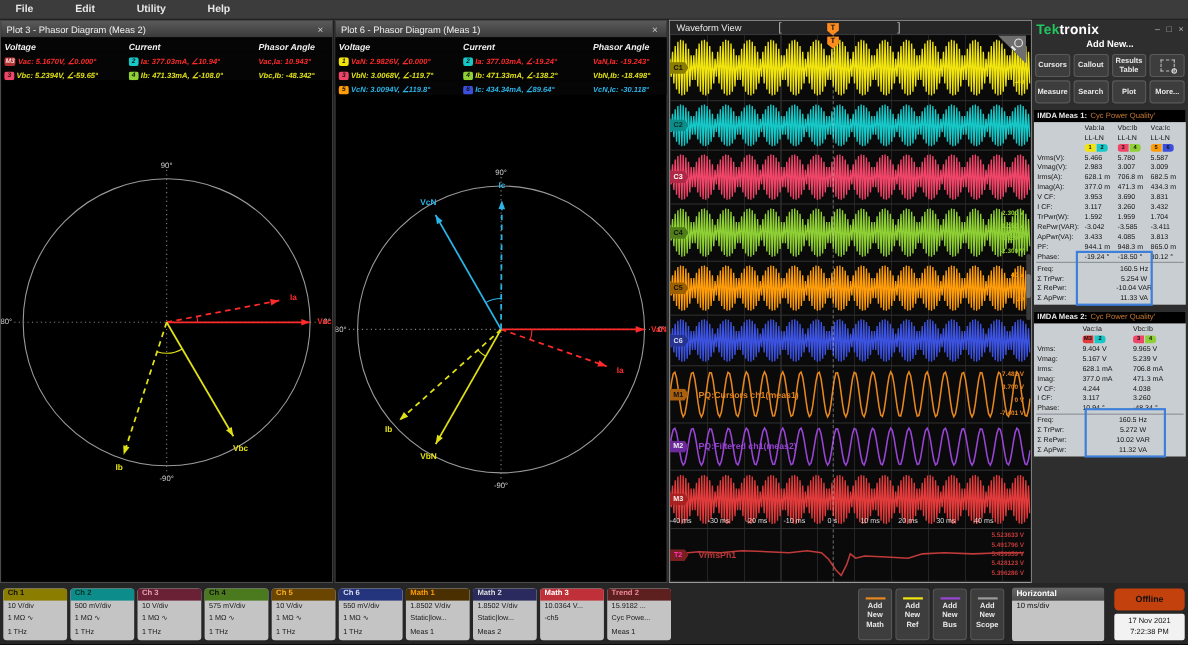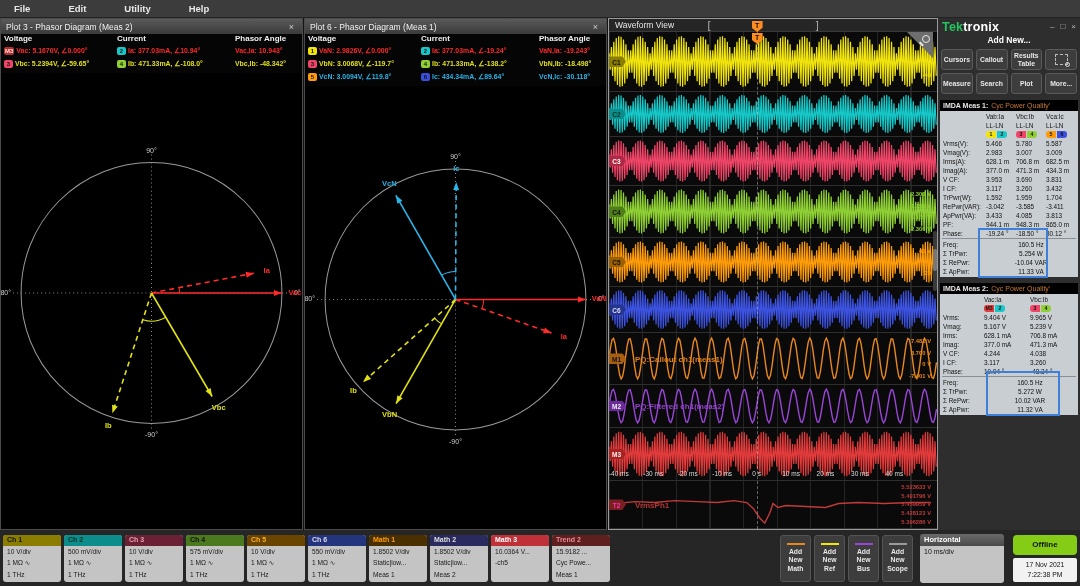--- a/index.html
+++ b/index.html
@@ -7,21 +7,21 @@
   .screen{position:relative;width:1080px;height:586px;background:#1a1a1a;overflow:hidden;}
   
   .menubar{height:18px;background:#3c3c3c;display:flex;align-items:center;padding-left:14px;gap:38px;border-bottom:1px solid #222;}
   .menubar span{font-size:9.5px;font-weight:bold;color:#e8e8e8;cursor:default;}
   
   .main{position:absolute;top:18px;left:0;right:0;bottom:56px;display:flex;background:#141414;}
   .plot-panel{width:303px;background:#000;border:1px solid #4a4a4a;margin-right:1px;display:flex;flex-direction:column;}
   .ph-header{height:15px;background:linear-gradient(#5a5a5a,#3a3a3a);display:flex;align-items:center;padding:0 5px;}
   .ph-title{flex:1;font-size:8.5px;color:#f0f0f0;}
   .ph-close{font-size:9px;color:#ccc;padding:0 3px;cursor:default;}
-  .pt-row{display:flex;align-items:flex-start;height:13px;background:#050505;}
+  .pt-row{display:flex;align-items:flex-end;height:13px;background:#050505;font-style:italic;}
   .pt-head{height:13px;}
   .pt-head .pt-cell{font-size:8px;font-weight:bold;color:#f0f0f0;}
   .pt-cell{display:flex;align-items:center;gap:2px;overflow:hidden;white-space:nowrap;}
   .pt-cell.c0{width:116px;padding-left:3px;}
   .pt-cell.c1{width:118px;}
   .pt-cell.c2{flex:1;justify-content:flex-start;}
   .pt-cell .val{font-size:6.9px;font-weight:bold;}
   .badge{display:inline-block;min-width:9px;padding:0 1px;height:8px;line-height:8px;border-radius:2px;font-size:6px;font-weight:bold;text-align:center;}
   .phasor-svg{flex:1;width:100%;}
   
@@ -75,21 +75,21 @@
   .chbadge{width:58px;height:47px;border-radius:3px;overflow:hidden;flex:0 0 auto;background:#c4c4c4;}
   .chbadge .strip{height:11px;font-size:7px;font-weight:bold;padding:1px 4px 0;}
   .chbadge .bodyln{font-size:6.6px;color:#1a1a1a;line-height:11.5px;padding:0 4px;white-space:nowrap;overflow:hidden;}
   .bspacer{flex:1;}
   .addbtn{width:31px;height:47px;background:#3d3d3d;border:1px solid #555;border-radius:3px;color:#e8e8e8;font-size:6.8px;font-weight:bold;text-align:center;display:flex;flex-direction:column;justify-content:center;line-height:8.5px;flex:0 0 auto;}
   .addbtn .accent{height:2px;width:18px;margin:0 auto 3px;}
   .horiz{width:84px;height:49px;border-radius:3px;overflow:hidden;flex:0 0 auto;margin-left:4px;}
   .horiz-title{background:linear-gradient(#6a6a6a,#4a4a4a);color:#fff;font-size:7.5px;font-weight:bold;height:12px;padding:1px 4px 0;}
   .horiz-body{background:#c4c4c4;height:37px;font-size:7px;color:#111;padding:2px 4px;}
   .rightstack{display:flex;flex-direction:column;gap:3px;margin-left:6px;flex:0 0 auto;}
-  .offline{width:64px;height:20px;background:#84cc16;border-radius:4px;font-size:8px;font-weight:bold;color:#111;text-align:center;line-height:20px;}
+  .offline{width:64px;height:20px;background:#c2410c;border-radius:4px;font-size:8px;font-weight:bold;color:#111;text-align:center;line-height:20px;}
   .datetime{width:64px;background:#f2f2f2;border-radius:2px;text-align:center;font-size:6.8px;color:#111;line-height:10px;padding:2px 0;}
 </style>
 </head>
 <body>
 
 <div class="screen">
 
   <div class="menubar" id="menubar">
       <span>File</span>
       <span>Edit</span>
@@ -315,21 +315,21 @@
             <svg viewBox="0 0 326 46" preserveAspectRatio="none">
               <path d="M0 23.0 L0.0 16.7 L1.2 29.3 L2.4 11.8 L3.6 34.2 L4.8 7.6 L6.0 38.4 L7.2 4.6 L8.4 41.4 L9.6 3.3 L10.8 42.7 L12.0 3.7 L13.2 42.3 L14.4 5.9 L15.6 40.1 L16.8 9.6 L18.0 36.4 L19.2 14.2 L20.4 31.8 L21.6 14.2 L22.8 31.8 L24.0 9.6 L25.2 36.4 L26.4 5.9 L27.6 40.1 L28.8 3.7 L30.0 42.3 L31.2 3.3 L32.4 42.7 L33.6 4.6 L34.8 41.4 L36.0 7.6 L37.2 38.4 L38.4 11.8 L39.6 34.2 L40.8 16.7 L42.0 29.3 L43.2 11.8 L44.4 34.2 L45.6 7.6 L46.8 38.4 L48.0 4.6 L49.2 41.4 L50.4 3.3 L51.6 42.7 L52.8 3.7 L54.0 42.3 L55.2 5.9 L56.4 40.1 L57.6 9.6 L58.8 36.4 L60.0 14.2 L61.2 31.8 L62.4 14.2 L63.6 31.8 L64.8 9.6 L66.0 36.4 L67.2 5.9 L68.4 40.1 L69.6 3.7 L70.8 42.3 L72.0 3.3 L73.2 42.7 L74.4 4.6 L75.6 41.4 L76.8 7.6 L78.0 38.4 L79.2 11.8 L80.4 34.2 L81.6 16.7 L82.8 29.3 L84.0 11.8 L85.2 34.2 L86.4 7.6 L87.6 38.4 L88.8 4.6 L90.0 41.4 L91.2 3.3 L92.4 42.7 L93.6 3.7 L94.8 42.3 L96.0 5.9 L97.2 40.1 L98.4 9.6 L99.6 36.4 L100.8 14.2 L102.0 31.8 L103.2 14.2 L104.4 31.8 L105.6 9.6 L106.8 36.4 L108.0 5.9 L109.2 40.1 L110.4 3.7 L111.6 42.3 L112.8 3.3 L114.0 42.7 L115.2 4.6 L116.4 41.4 L117.6 7.6 L118.8 38.4 L120.0 11.8 L121.2 34.2 L122.4 16.7 L123.6 29.3 L124.8 11.8 L126.0 34.2 L127.2 7.6 L128.4 38.4 L129.6 4.6 L130.8 41.4 L132.0 3.3 L133.2 42.7 L134.4 3.7 L135.6 42.3 L136.8 5.9 L138.0 40.1 L139.2 9.6 L140.4 36.4 L141.6 14.2 L142.8 31.8 L144.0 14.2 L145.2 31.8 L146.4 9.6 L147.6 36.4 L148.8 5.9 L150.0 40.1 L151.2 3.7 L152.4 42.3 L153.6 3.3 L154.8 42.7 L156.0 4.6 L157.2 41.4 L158.4 7.6 L159.6 38.4 L160.8 11.8 L162.0 34.2 L163.2 16.7 L164.4 29.3 L165.6 11.8 L166.8 34.2 L168.0 7.6 L169.2 38.4 L170.4 4.6 L171.6 41.4 L172.8 3.3 L174.0 42.7 L175.2 3.7 L176.4 42.3 L177.6 5.9 L178.8 40.1 L180.0 9.6 L181.2 36.4 L182.4 14.2 L183.6 31.8 L184.8 14.2 L186.0 31.8 L187.2 9.6 L188.4 36.4 L189.6 5.9 L190.8 40.1 L192.0 3.7 L193.2 42.3 L194.4 3.3 L195.6 42.7 L196.8 4.6 L198.0 41.4 L199.2 7.6 L200.4 38.4 L201.6 11.8 L202.8 34.2 L204.0 16.7 L205.2 29.3 L206.4 11.8 L207.6 34.2 L208.8 7.6 L210.0 38.4 L211.2 4.6 L212.4 41.4 L213.6 3.3 L214.8 42.7 L216.0 3.7 L217.2 42.3 L218.4 5.9 L219.6 40.1 L220.8 9.6 L222.0 36.4 L223.2 14.2 L224.4 31.8 L225.6 14.2 L226.8 31.8 L228.0 9.6 L229.2 36.4 L230.4 5.9 L231.6 40.1 L232.8 3.7 L234.0 42.3 L235.2 3.3 L236.4 42.7 L237.6 4.6 L238.8 41.4 L240.0 7.6 L241.2 38.4 L242.4 11.8 L243.6 34.2 L244.8 16.7 L246.0 29.3 L247.2 11.8 L248.4 34.2 L249.6 7.6 L250.8 38.4 L252.0 4.6 L253.2 41.4 L254.4 3.3 L255.6 42.7 L256.8 3.7 L258.0 42.3 L259.2 5.9 L260.4 40.1 L261.6 9.6 L262.8 36.4 L264.0 14.2 L265.2 31.8 L266.4 14.2 L267.6 31.8 L268.8 9.6 L270.0 36.4 L271.2 5.9 L272.4 40.1 L273.6 3.7 L274.8 42.3 L276.0 3.3 L277.2 42.7 L278.4 4.6 L279.6 41.4 L280.8 7.6 L282.0 38.4 L283.2 11.8 L284.4 34.2 L285.6 16.7 L286.8 29.3 L288.0 11.8 L289.2 34.2 L290.4 7.6 L291.6 38.4 L292.8 4.6 L294.0 41.4 L295.2 3.3 L296.4 42.7 L297.6 3.7 L298.8 42.3 L300.0 5.9 L301.2 40.1 L302.4 9.6 L303.6 36.4 L304.8 14.2 L306.0 31.8 L307.2 14.2 L308.4 31.8 L309.6 9.6 L310.8 36.4 L312.0 5.9 L313.2 40.1 L314.4 3.7 L315.6 42.3 L316.8 3.3 L318.0 42.7 L319.2 4.6 L320.4 41.4 L321.6 7.6 L322.8 38.4 L324.0 11.8 L325.2 34.2" stroke="#3c52e0" fill="none" stroke-width="1.2"></path>
             </svg>
             <div class="chtag" style="background: rgb(36, 52, 143); color: rgb(221, 221, 238);">C6</div>
           </div>
           <div class="band" style="flex: 0 0 52px;">
             <svg viewBox="0 0 326 52" preserveAspectRatio="none">
               <path d="M0 26.0 L0.0 26.0 L1.5 14.6 L3.0 7.0 L4.5 5.5 L6.0 10.7 L7.5 20.8 L9.0 32.7 L10.5 42.4 L12.0 46.7 L13.5 44.3 L15.0 36.0 L16.5 24.4 L18.0 13.3 L19.5 6.4 L21.0 5.8 L22.5 11.8 L24.0 22.4 L25.5 34.2 L27.0 43.3 L28.5 46.8 L30.0 43.5 L31.5 34.6 L33.0 22.8 L34.5 12.1 L36.0 5.9 L37.5 6.2 L39.0 13.0 L40.5 24.0 L42.0 35.6 L43.5 44.1 L45.0 46.8 L46.5 42.6 L48.0 33.1 L49.5 21.2 L51.0 10.9 L52.5 5.5 L54.0 6.8 L55.5 14.3 L57.0 25.6 L58.5 37.0 L60.0 44.9 L61.5 46.6 L63.0 41.6 L64.5 31.5 L66.0 19.7 L67.5 9.9 L69.0 5.3 L70.5 7.5 L72.0 15.7 L73.5 27.2 L75.0 38.4 L76.5 45.5 L78.0 46.3 L79.5 40.5 L81.0 30.0 L82.5 18.2 L84.0 8.9 L85.5 5.2 L87.0 8.3 L88.5 17.1 L90.0 28.8 L91.5 39.6 L93.0 46.0 L94.5 45.9 L96.0 39.3 L97.5 28.4 L99.0 16.7 L100.5 8.1 L102.0 5.2 L103.5 9.1 L105.0 18.6 L106.5 30.4 L108.0 40.8 L109.5 46.4 L111.0 45.3 L112.5 38.0 L114.0 26.8 L115.5 15.3 L117.0 7.3 L118.5 5.4 L120.0 10.1 L121.5 20.1 L123.0 31.9 L124.5 41.9 L126.0 46.6 L127.5 44.7 L129.0 36.7 L130.5 25.2 L132.0 14.0 L133.5 6.7 L135.0 5.6 L136.5 11.2 L138.0 21.6 L139.5 33.4 L141.0 42.9 L142.5 46.8 L144.0 43.9 L145.5 35.3 L147.0 23.6 L148.5 12.7 L150.0 6.1 L151.5 6.0 L153.0 12.4 L154.5 23.2 L156.0 34.9 L157.5 43.7 L159.0 46.8 L160.5 43.1 L162.0 33.8 L163.5 22.0 L165.0 11.5 L166.5 5.7 L168.0 6.5 L169.5 13.6 L171.0 24.8 L172.5 36.3 L174.0 44.5 L175.5 46.7 L177.0 42.1 L178.5 32.3 L180.0 20.5 L181.5 10.4 L183.0 5.4 L184.5 7.1 L186.0 15.0 L187.5 26.4 L189.0 37.7 L190.5 45.2 L192.0 46.5 L193.5 41.1 L195.0 30.8 L196.5 18.9 L198.0 9.4 L199.5 5.2 L201.0 7.9 L202.5 16.4 L204.0 28.0 L205.5 39.0 L207.0 45.8 L208.5 46.1 L210.0 39.9 L211.5 29.2 L213.0 17.4 L214.5 8.5 L216.0 5.2 L217.5 8.7 L219.0 17.8 L220.5 29.6 L222.0 40.2 L223.5 46.2 L225.0 45.6 L226.5 38.7 L228.0 27.6 L229.5 16.0 L231.0 7.7 L232.5 5.3 L234.0 9.6 L235.5 19.3 L237.0 31.2 L238.5 41.3 L240.0 46.5 L241.5 45.0 L243.0 37.4 L244.5 26.0 L246.0 14.6 L247.5 7.0 L249.0 5.5 L250.5 10.7 L252.0 20.8 L253.5 32.7 L255.0 42.4 L256.5 46.7 L258.0 44.3 L259.5 36.0 L261.0 24.4 L262.5 13.3 L264.0 6.4 L265.5 5.8 L267.0 11.8 L268.5 22.4 L270.0 34.2 L271.5 43.3 L273.0 46.8 L274.5 43.5 L276.0 34.6 L277.5 22.8 L279.0 12.1 L280.5 5.9 L282.0 6.2 L283.5 13.0 L285.0 24.0 L286.5 35.6 L288.0 44.1 L289.5 46.8 L291.0 42.6 L292.5 33.1 L294.0 21.2 L295.5 10.9 L297.0 5.5 L298.5 6.8 L300.0 14.3 L301.5 25.6 L303.0 37.0 L304.5 44.9 L306.0 46.6 L307.5 41.6 L309.0 31.5 L310.5 19.7 L312.0 9.9 L313.5 5.3 L315.0 7.5 L316.5 15.7 L318.0 27.2 L319.5 38.4 L321.0 45.5 L322.5 46.3 L324.0 40.5 L325.5 30.0" stroke="#e8871e" fill="none" stroke-width="1.4"></path>
             </svg>
             <div class="chtag" style="background: rgb(168, 95, 16); color: rgb(17, 17, 17);">M1</div>
-            <div class="wlabel" style="color: rgb(232, 135, 30);">PQ:Callout ch1(meas1)</div>
+            <div class="wlabel" style="color: rgb(232, 135, 30);">PQ:Cursors ch1(meas1)</div>
             <div class="scales">
               <span style="color: rgb(232, 135, 30);">7.481 V</span>
               <span style="color: rgb(232, 135, 30);">3.700 V</span>
               <span style="color: rgb(232, 135, 30);">0 V</span>
               <span style="color: rgb(232, 135, 30);">-7.401 V</span>
             </div>
           </div>
           <div class="band" style="flex: 0 0 43px;">
             <svg viewBox="0 0 326 43" preserveAspectRatio="none">
               <path d="M0 21.5 L0.0 21.5 L1.5 12.1 L3.0 5.8 L4.5 4.5 L6.0 8.8 L7.5 17.2 L9.0 27.0 L10.5 35.0 L12.0 38.6 L13.5 36.7 L15.0 29.8 L16.5 20.2 L18.0 11.0 L19.5 5.3 L21.0 4.8 L22.5 9.8 L24.0 18.5 L25.5 28.3 L27.0 35.8 L28.5 38.7 L30.0 36.0 L31.5 28.6 L33.0 18.9 L34.5 10.0 L36.0 4.9 L37.5 5.2 L39.0 10.8 L40.5 19.8 L42.0 29.5 L43.5 36.5 L45.0 38.7 L46.5 35.2 L48.0 27.3 L49.5 17.6 L51.0 9.0 L52.5 4.6 L54.0 5.6 L55.5 11.8 L57.0 21.2 L58.5 30.6 L60.0 37.1 L61.5 38.5 L63.0 34.4 L64.5 26.1 L66.0 16.3 L67.5 8.2 L69.0 4.4 L70.5 6.2 L72.0 12.9 L73.5 22.5 L75.0 31.7 L76.5 37.6 L78.0 38.3 L79.5 33.5 L81.0 24.8 L82.5 15.0 L84.0 7.4 L85.5 4.3 L87.0 6.8 L88.5 14.1 L90.0 23.8 L91.5 32.8 L93.0 38.0 L94.5 37.9 L96.0 32.5 L97.5 23.5 L99.0 13.8 L100.5 6.7 L102.0 4.3 L103.5 7.6 L105.0 15.3 L106.5 25.1 L108.0 33.7 L109.5 38.3 L111.0 37.5 L112.5 31.4 L114.0 22.2 L115.5 12.7 L117.0 6.0 L118.5 4.4 L120.0 8.4 L121.5 16.6 L123.0 26.4 L124.5 34.6 L126.0 38.6 L127.5 37.0 L129.0 30.3 L130.5 20.8 L132.0 11.6 L133.5 5.5 L135.0 4.7 L136.5 9.3 L138.0 17.9 L139.5 27.7 L141.0 35.4 L142.5 38.7 L144.0 36.3 L145.5 29.2 L147.0 19.5 L148.5 10.5 L150.0 5.1 L151.5 5.0 L153.0 10.2 L154.5 19.2 L156.0 28.9 L157.5 36.2 L159.0 38.7 L160.5 35.6 L162.0 28.0 L163.5 18.2 L165.0 9.5 L166.5 4.7 L168.0 5.4 L169.5 11.3 L171.0 20.5 L172.5 30.1 L174.0 36.8 L175.5 38.6 L177.0 34.8 L178.5 26.7 L180.0 16.9 L181.5 8.6 L183.0 4.5 L184.5 5.9 L186.0 12.4 L187.5 21.8 L189.0 31.2 L190.5 37.4 L192.0 38.4 L193.5 34.0 L195.0 25.4 L196.5 15.7 L198.0 7.8 L199.5 4.3 L201.0 6.5 L202.5 13.5 L204.0 23.2 L205.5 32.2 L207.0 37.8 L208.5 38.1 L210.0 33.0 L211.5 24.1 L213.0 14.4 L214.5 7.0 L216.0 4.3 L217.5 7.2 L219.0 14.7 L220.5 24.5 L222.0 33.2 L223.5 38.2 L225.0 37.7 L226.5 32.0 L228.0 22.8 L229.5 13.2 L231.0 6.3 L232.5 4.4 L234.0 8.0 L235.5 16.0 L237.0 25.8 L238.5 34.2 L240.0 38.5 L241.5 37.2 L243.0 30.9 L244.5 21.5 L246.0 12.1 L247.5 5.8 L249.0 4.5 L250.5 8.8 L252.0 17.2 L253.5 27.0 L255.0 35.0 L256.5 38.6 L258.0 36.7 L259.5 29.8 L261.0 20.2 L262.5 11.0 L264.0 5.3 L265.5 4.8 L267.0 9.8 L268.5 18.5 L270.0 28.3 L271.5 35.8 L273.0 38.7 L274.5 36.0 L276.0 28.6 L277.5 18.9 L279.0 10.0 L280.5 4.9 L282.0 5.2 L283.5 10.8 L285.0 19.8 L286.5 29.5 L288.0 36.5 L289.5 38.7 L291.0 35.2 L292.5 27.3 L294.0 17.6 L295.5 9.0 L297.0 4.6 L298.5 5.6 L300.0 11.8 L301.5 21.2 L303.0 30.6 L304.5 37.1 L306.0 38.5 L307.5 34.4 L309.0 26.1 L310.5 16.3 L312.0 8.2 L313.5 4.4 L315.0 6.2 L316.5 12.9 L318.0 22.5 L319.5 31.7 L321.0 37.6 L322.5 38.3 L324.0 33.5 L325.5 24.8" stroke="#9a45d8" fill="none" stroke-width="1.4"></path>

